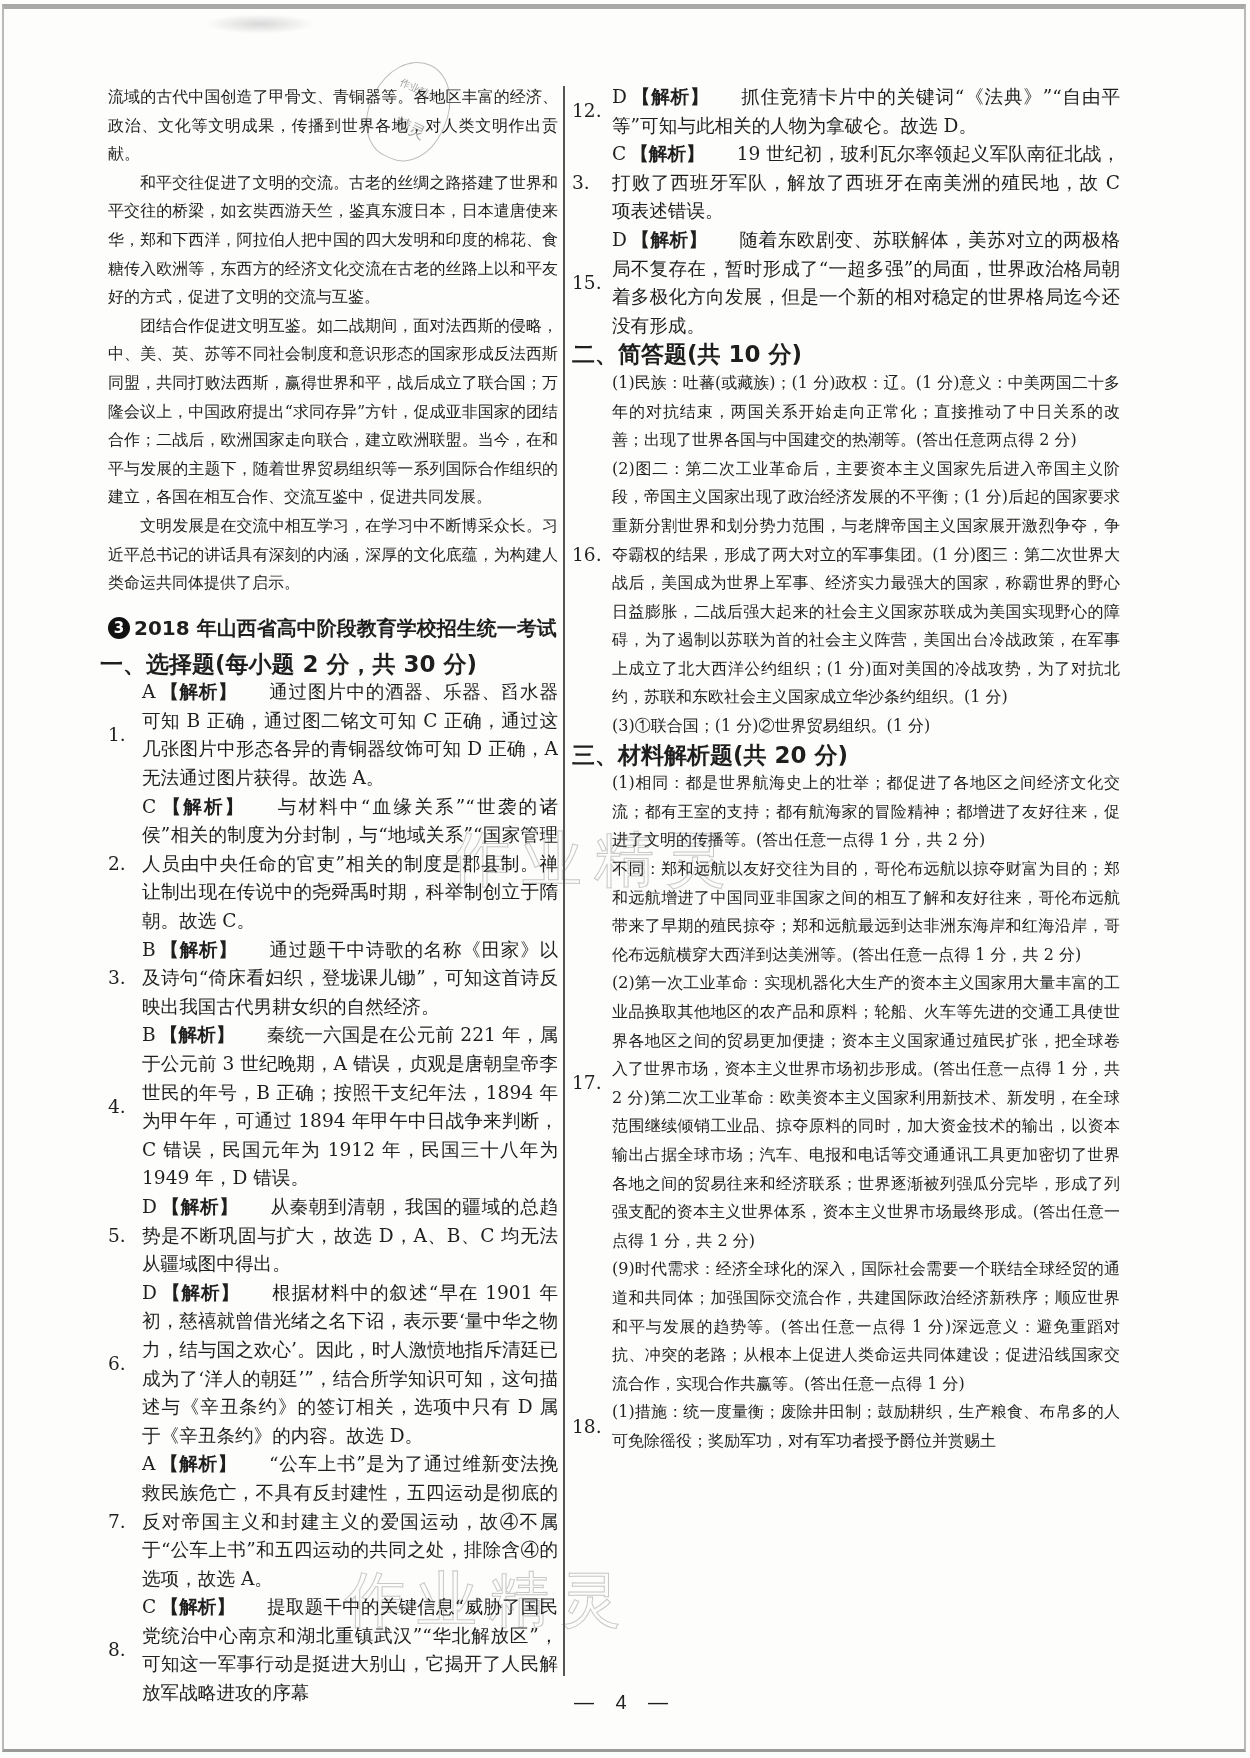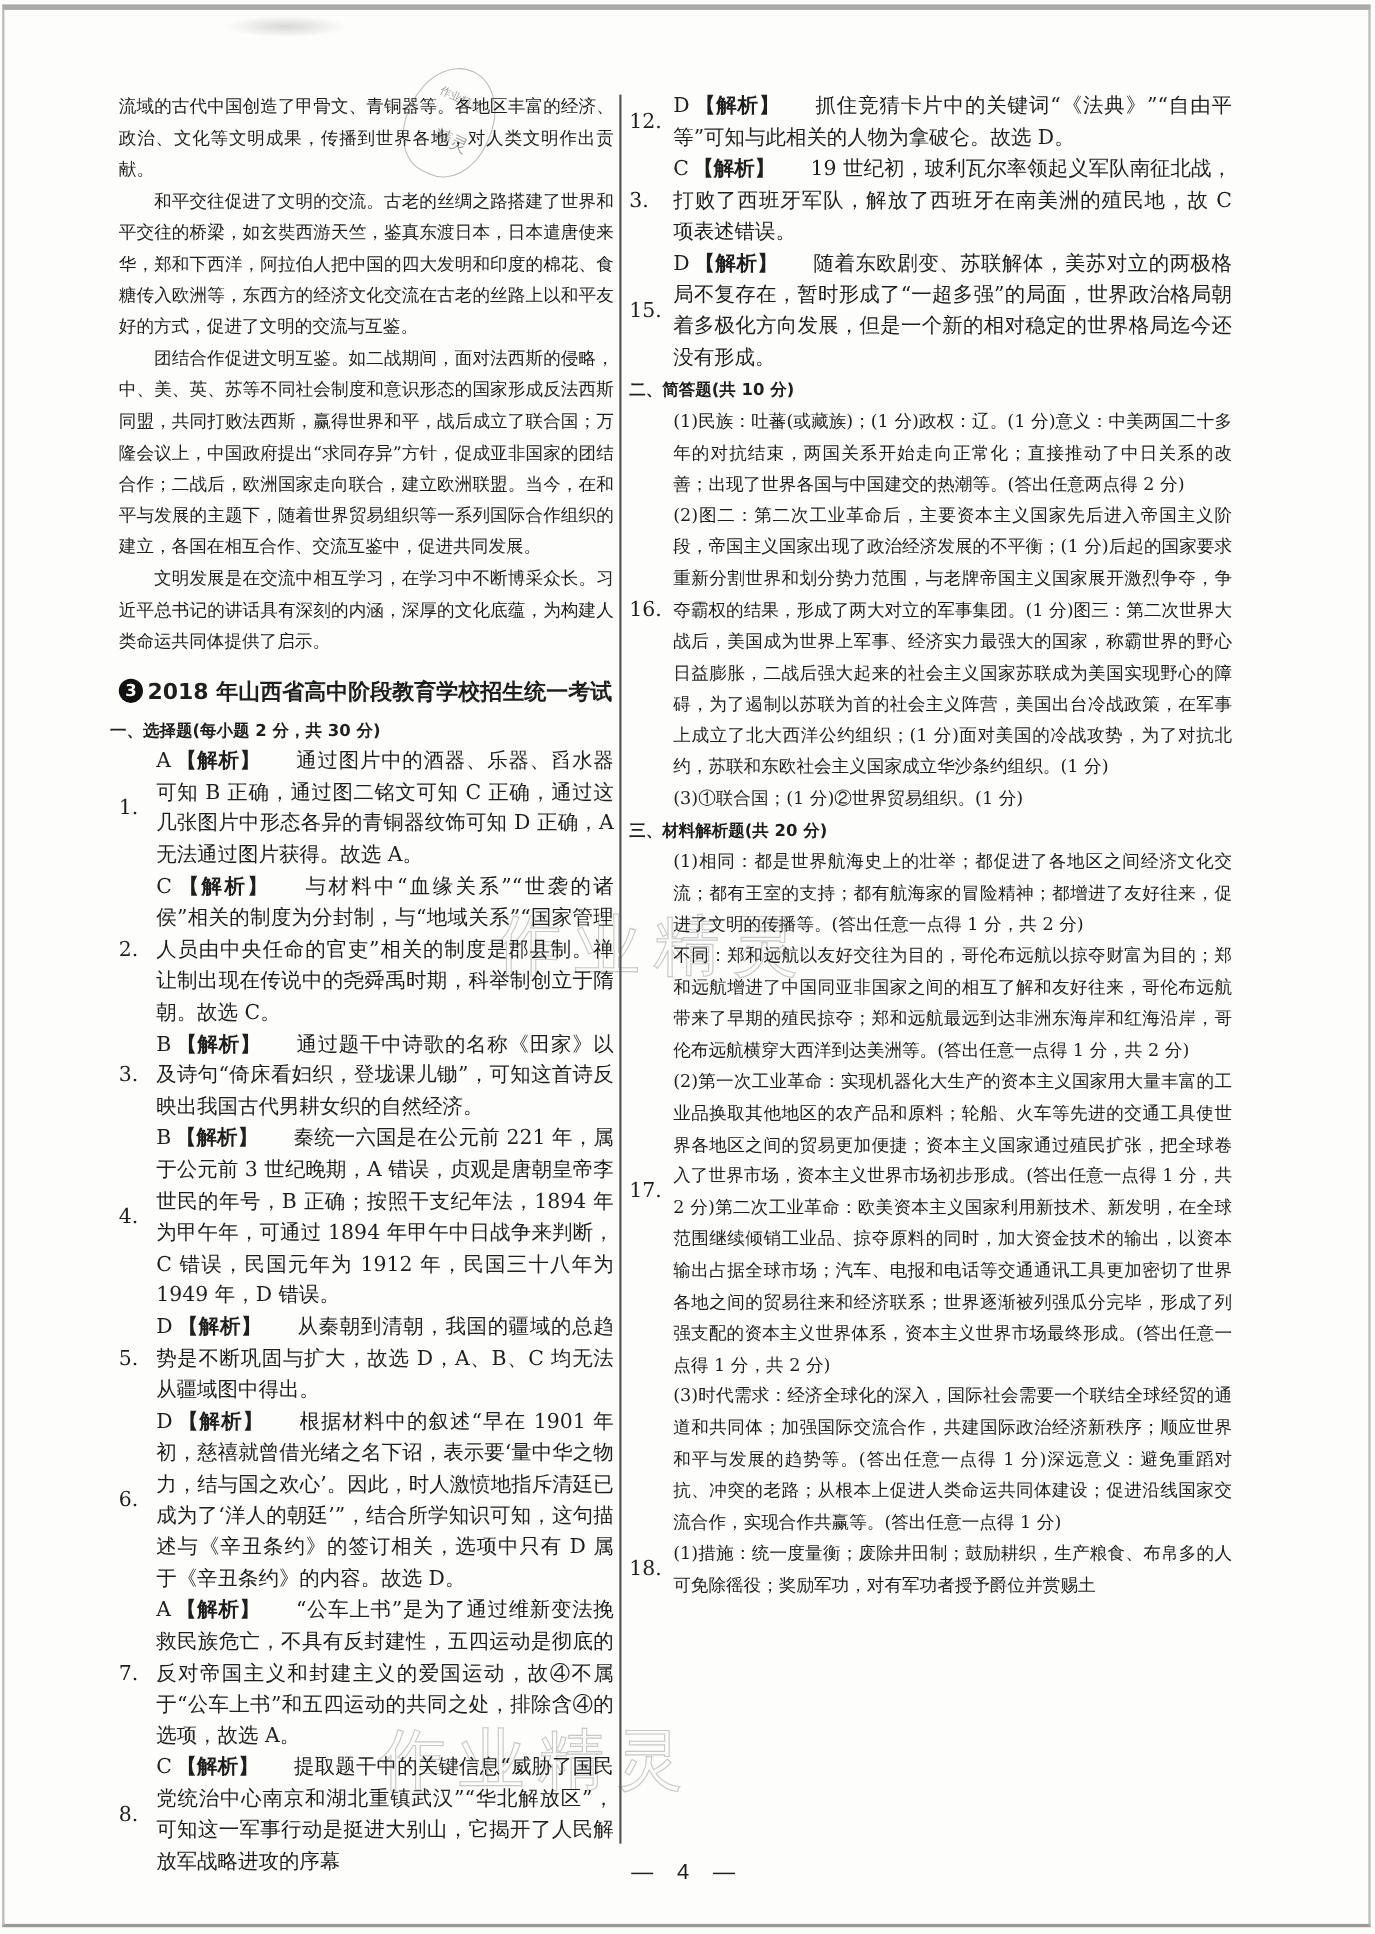--- a/index.html
+++ b/index.html
@@ -10,21 +10,21 @@
   .page-border {
     position:absolute; left:2px; top:4px; width:1244px; height:1748px;
     border:2px solid #b9b9b9; border-top:5px solid #a9a9a9; border-bottom:3px solid #9a9a9a; box-sizing:border-box;
   }
   .col { position:absolute; top:83px; }
   .col-left { left:108px; width:450px; }
   .col-right { left:572px; width:548px; }
   .divider { position:absolute; left:563px; top:86px; width:2px; height:1590px; background:#555; }
   .p { font-size:16px; line-height:28.6px; text-align:justify; text-align-last:left; margin:0; }
   .indent { text-indent:2em; }
-  .section-title { font-family:"DejaVu Sans","Liberation Sans",sans-serif; font-weight:bold; font-size:15px; line-height:28.6px; margin:0; }
+  .section-title { font-family:"DejaVu Sans","Liberation Sans",sans-serif; font-weight:bold; font-size:23px; line-height:28.6px; margin:0; }
   .exam-title { font-family:"DejaVu Sans","Liberation Sans",sans-serif; font-weight:bold; font-size:20px; line-height:32px; margin:14px 0 6px 0; white-space:nowrap; display:flex; align-items:center; }
   .circle-num { display:inline-flex; align-items:center; justify-content:center; width:22px; height:22px; border-radius:50%; background:#111; color:#fff; font-size:15px; margin-right:4px; }
   .item { display:flex; font-size:18.6px; line-height:28.6px;align-items:center; }
   .item .num { flex:0 0 auto; width:34px; white-space:nowrap; }
   .item.wide .num { width:40px; }
   .item .body { flex:1; text-align:justify; }
   .tag { font-family:Liberation Serif, serif; font-weight:bold; margin-right:32px; }
   .ans { margin-right:4px; }
   .sub { margin:0; }
   .page-number { position:absolute; left:0; width:1250px; top:1691px; text-align:center; font-family:"Liberation Sans","DejaVu Sans",sans-serif; font-size:20px; letter-spacing:8px; }
@@ -123,21 +123,21 @@
     </div>
   </div>
 
   <p class="section-title">三、材料解析题(共 20 分)</p>
   <div class="item wide">
     <span class="num">17.</span>
     <div class="body">
       <p class="sub p">(1)相同：都是世界航海史上的壮举；都促进了各地区之间经济文化交流；都有王室的支持；都有航海家的冒险精神；都增进了友好往来，促进了文明的传播等。(答出任意一点得 1 分，共 2 分)</p>
       <p class="sub p">不同：郑和远航以友好交往为目的，哥伦布远航以掠夺财富为目的；郑和远航增进了中国同亚非国家之间的相互了解和友好往来，哥伦布远航带来了早期的殖民掠夺；郑和远航最远到达非洲东海岸和红海沿岸，哥伦布远航横穿大西洋到达美洲等。(答出任意一点得 1 分，共 2 分)</p>
       <p class="sub p">(2)第一次工业革命：实现机器化大生产的资本主义国家用大量丰富的工业品换取其他地区的农产品和原料；轮船、火车等先进的交通工具使世界各地区之间的贸易更加便捷；资本主义国家通过殖民扩张，把全球卷入了世界市场，资本主义世界市场初步形成。(答出任意一点得 1 分，共 2 分)第二次工业革命：欧美资本主义国家利用新技术、新发明，在全球范围继续倾销工业品、掠夺原料的同时，加大资金技术的输出，以资本输出占据全球市场；汽车、电报和电话等交通通讯工具更加密切了世界各地之间的贸易往来和经济联系；世界逐渐被列强瓜分完毕，形成了列强支配的资本主义世界体系，资本主义世界市场最终形成。(答出任意一点得 1 分，共 2 分)</p>
-      <p class="sub p">(3)时代需求：经济全球化的深入，国际社会需要一个联结全球经贸的通道和共同体；加强国际交流合作，共建国际政治经济新秩序；顺应世界和平与发展的趋势等。(答出任意一点得 1 分)深远意义：避免重蹈对抗、冲突的老路；从根本上促进人类命运共同体建设；促进沿线国家交流合作，实现合作共赢等。(答出任意一点得 1 分)</p>
+      <p class="sub p">(9)时代需求：经济全球化的深入，国际社会需要一个联结全球经贸的通道和共同体；加强国际交流合作，共建国际政治经济新秩序；顺应世界和平与发展的趋势等。(答出任意一点得 1 分)深远意义：避免重蹈对抗、冲突的老路；从根本上促进人类命运共同体建设；促进沿线国家交流合作，实现合作共赢等。(答出任意一点得 1 分)</p>
     </div>
   </div>
   <div class="item wide">
     <span class="num">18.</span>
     <div class="body">
       <p class="sub p">(1)措施：统一度量衡；废除井田制；鼓励耕织，生产粮食、布帛多的人可免除徭役；奖励军功，对有军功者授予爵位并赏赐土</p>
     </div>
   </div>
 </div>
 

